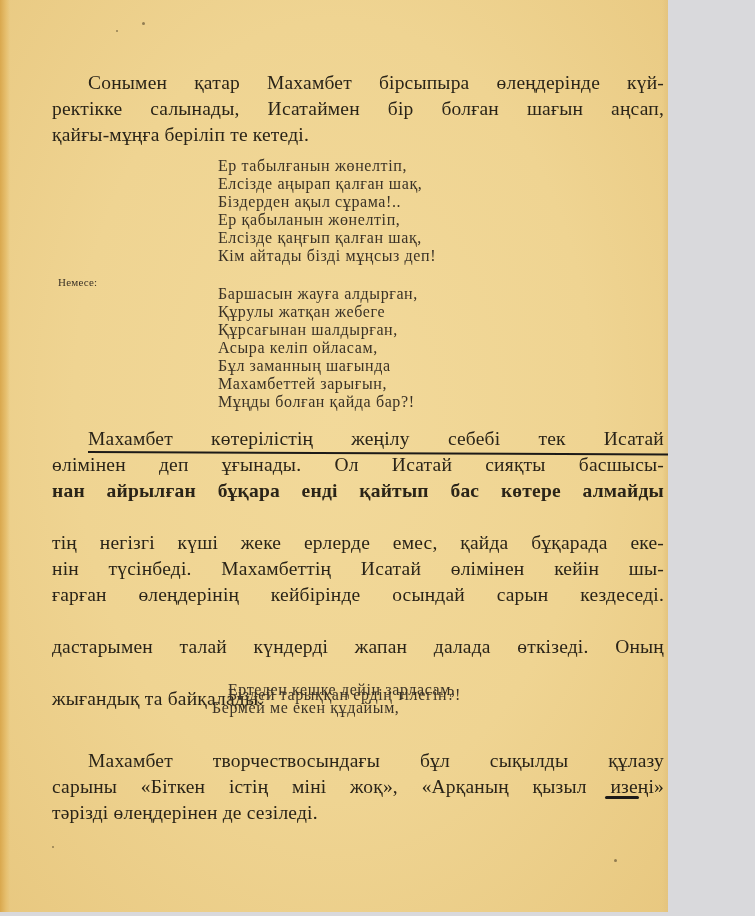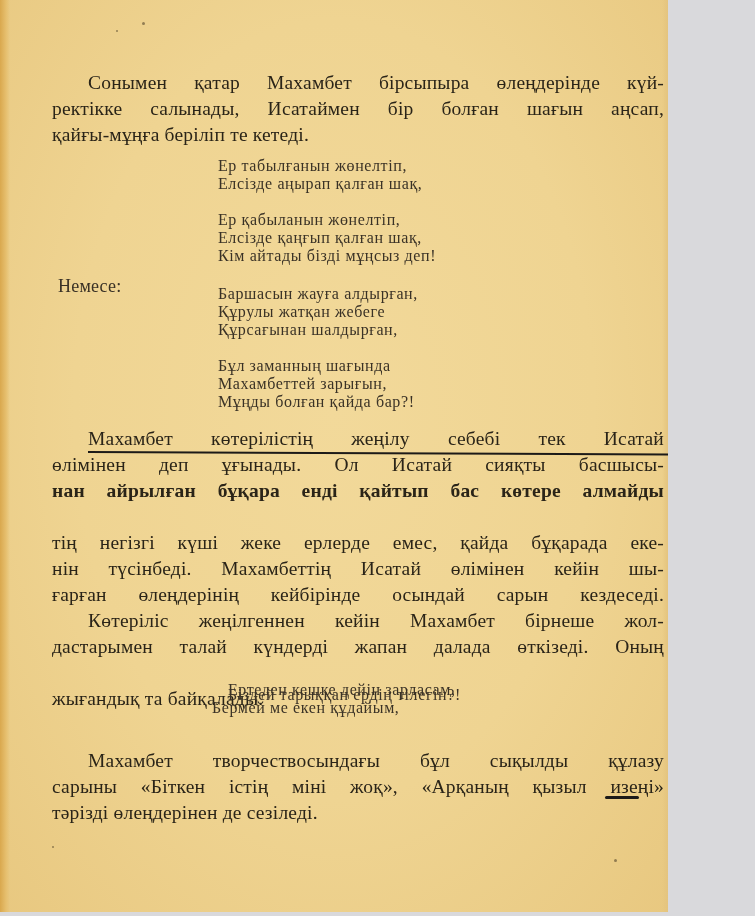--- a/index.html
+++ b/index.html
@@ -27,21 +27,21 @@
     position: absolute;
     color: #2a2418;
     font-family: "Liberation Serif", "DejaVu Serif", serif;
     font-size: 19.5px;
     white-space: nowrap;
     letter-spacing: 0.2px;
   }
   .para-line { position: absolute; left: 52px; width: 612px; text-align: justify; text-align-last: justify; }
   .para-line.last { text-align-last: left; }
   .verse-line { position: absolute; font-size: 16px; letter-spacing: 0.6px; color: #3a3226; }
-  .label-nemese { position: absolute; left: 58px; top: 276px; font-size: 18px; color: #3a3226; }
+  .label-nemese { position: absolute; left: 58px; top: 276px; font-size: 11px; color: #3a3226; }
   .underline-stroke {
     position: absolute; height: 2px; background: #1c1a18;
     transform-origin: left center;
   }
   .page-number { position: absolute; left: 681px; top: 830px; font-size: 16px; font-style: italic; color: #3a3226; }
   .speck { position: absolute; width: 3px; height: 3px; border-radius: 50%; background: #6b5a3a; opacity: 0.7; }
   .annotation { position: absolute; left: 700px; top: 418px; width: 55px; height: 140px; }
 </style>
 </head>
 <body>
@@ -49,41 +49,42 @@
 <div class="page">
   <div class="page-edge-left"></div>
   <div class="page-edge-right"></div>
 
   <div class="text para-line" style="left:88px;width:576px;top:72px;">Сонымен қатар Махамбет бірсыпыра өлеңдерінде күй-</div>
   <div class="text para-line" style="top:98px;">ректікке салынады, Исатаймен бір болған шағын аңсап,</div>
   <div class="text para-line last" style="top:124px;">қайғы-мұңға беріліп те кетеді.</div>
 
   <div class="text verse-line" style="left:218px;top:157px;">Ер табылғанын жөнелтіп,</div>
   <div class="text verse-line" style="left:218px;top:175px;">Елсізде аңырап қалған шақ,</div>
+  <div class="text verse-line" style="left:218px;top:193px;">Біздерден ақыл сұрама!..</div>
   <div class="text verse-line" style="left:218px;top:211px;">Ер қабыланын жөнелтіп,</div>
   <div class="text verse-line" style="left:218px;top:229px;">Елсізде қаңғып қалған шақ,</div>
   <div class="text verse-line" style="left:218px;top:247px;">Кім айтады бізді мұңсыз деп!</div>
 
   <div class="text label-nemese">Немесе:</div>
   <div class="text verse-line" style="left:218px;top:285px;">Баршасын жауға алдырған,</div>
   <div class="text verse-line" style="left:218px;top:303px;">Құрулы жатқан жебеге</div>
   <div class="text verse-line" style="left:218px;top:321px;">Құрсағынан шалдырған,</div>
+  <div class="text verse-line" style="left:218px;top:339px;">Асыра келіп ойласам,</div>
   <div class="text verse-line" style="left:218px;top:357px;">Бұл заманның шағында</div>
   <div class="text verse-line" style="left:218px;top:375px;">Махамбеттей зарығын,</div>
   <div class="text verse-line" style="left:218px;top:393px;">Мұңды болған қайда бар?!</div>
 
   <div class="text para-line" style="left:88px;width:576px;top:428px;">Махамбет көтерілістің жеңілу себебі тек Исатай</div>
   <div class="underline-stroke" style="left:88px;top:451px;width:612px;transform:rotate(0.25deg);"></div>
   <div class="text para-line" style="top:454px;">өлімінен деп ұғынады. Ол Исатай сияқты басшысы-</div>
   <div class="text para-line" style="top:480px;font-weight:bold;">нан айрылған бұқара енді қайтып бас көтере алмайды</div>
   <div class="text para-line" style="top:532px;">тің негізгі күші жеке ерлерде емес, қайда бұқарада еке-</div>
   <div class="text para-line" style="top:558px;">нін түсінбеді. Махамбеттің Исатай өлімінен кейін шы-</div>
   <div class="text para-line" style="top:584px;">ғарған өлеңдерінің кейбірінде осындай сарын кездеседі.</div>
 
-  <div class="text para-line" style="left:88px;width:576px;top:610px;">Көтеріліс жеңілгеннен кейін Махамбет бірнеше жол-</div>
   <div class="text para-line" style="top:636px;">дастарымен талай күндерді жапан далада өткізеді. Оның</div>
   <div class="text para-line last" style="top:688px;">жығандық та байқалады.</div>
 
   <div class="text verse-line" style="left:228px;top:681px;">Ертеден кешке дейін зарласам,</div>
   <div class="text verse-line" style="left:212px;top:699px;">Бермей ме екен құдайым,</div>
   <div class="text verse-line" style="left:228px;top:686px;">Біздей тарыққан ердің тілегін?!</div>
 
   <div class="text para-line" style="left:88px;width:576px;top:750px;">Махамбет творчествосындағы бұл сықылды құлазу</div>
   <div class="text para-line" style="top:776px;">сарыны «Біткен істің міні жоқ», «Арқаның қызыл изеңі»</div>
   <div class="underline-stroke" style="left:605px;top:796px;width:34px;height:3px;border-radius:2px;"></div>

